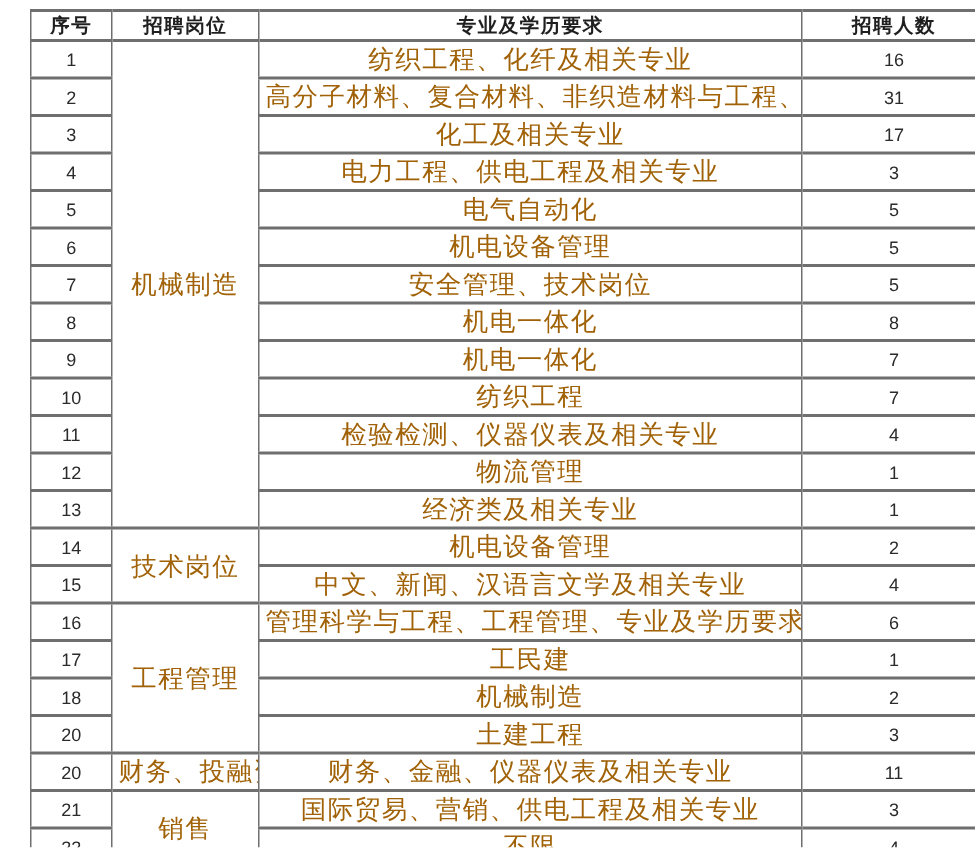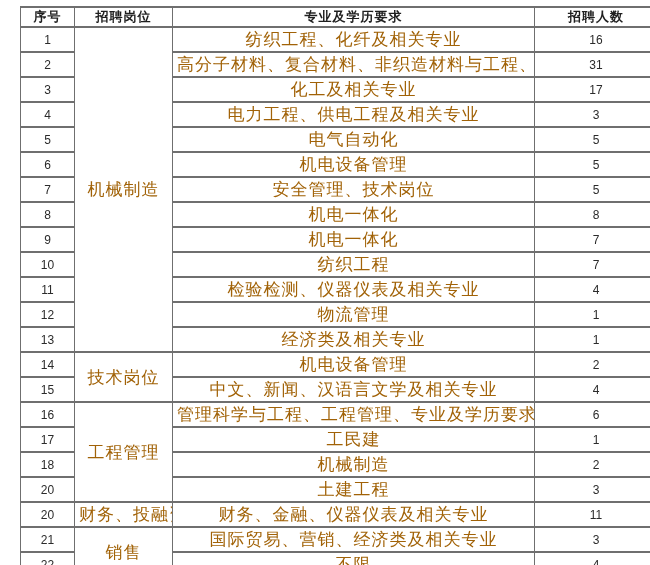--- a/index.html
+++ b/index.html
@@ -181,21 +181,21 @@
       </tr>
       <tr>
         <td class="num">20</td>
         <td class="cn">财务、投融资</td>
         <td class="cn">财务、金融、仪器仪表及相关专业</td>
         <td class="num">11</td>
       </tr>
       <tr>
         <td class="num">21</td>
         <td class="cn" rowspan="2">销售</td>
-        <td class="cn">国际贸易、营销、经济类及相关专业</td>
+        <td class="cn">国际贸易、营销、供电工程及相关专业</td>
         <td class="num">3</td>
       </tr>
       <tr>
         <td class="num">22</td>
         <td class="cn">不限</td>
         <td class="num">4</td>
       </tr>
     </tbody>
   </table>
 </div>

